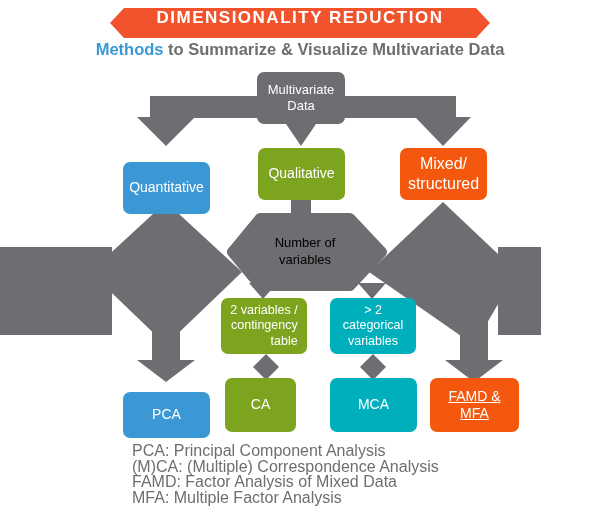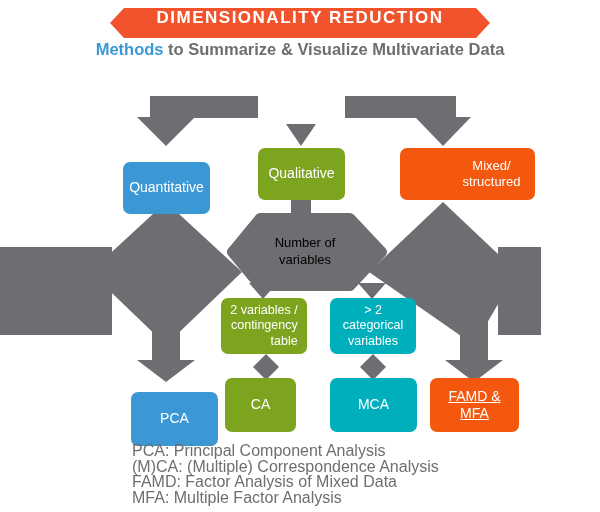--- a/index.html
+++ b/index.html
@@ -35,29 +35,29 @@
   }
   .node.gray{background:var(--gray,#6D6E71);}
   .node.blue{background:var(--blue,#3B98D4);margin-top:14px;}
   .node.green{background:var(--green,#7CA41E);}
   .node.teal{background:var(--teal,#00AFBC);}
   .node.orange{background:var(--orange,#F4570E);}
 
   #node-root{left:257px; top:72px; width:88px; height:52px; font-size:13px;}
   #node-quantitative{left:123px; top:148px; width:87px; height:52px; font-size:14px;}
   #node-qualitative{left:258px; top:148px; width:87px; height:52px; font-size:14px;}
-  #node-mixed{left:400px; top:148px; width:87px; height:52px; font-size:13px;padding-left:48px;}
+  #node-mixed{left:400px; top:148px; width:87px; height:52px; font-size:16px;}
   #decision-label{
     position:absolute; left:240px; top:222px; width:130px; height:60px;
     display:flex; align-items:center; justify-content:center; text-align:center;
     white-space:pre-line; color:#000000; font-size:13px; line-height:1.3;
   }
   #node-sub-ca{left:221px; top:298px; width:86px; height:56px; font-size:12.5px;text-align:right;}
   #node-sub-mca{left:330px; top:298px; width:86px; height:56px; font-size:12.5px;}
-  #node-pca{left:131px; top:378px; width:87px; height:54px; font-size:14px;}
+  #node-pca{left:123px; top:378px; width:87px; height:46px; font-size:14px;}
   #node-ca{left:225px; top:378px; width:71px; height:54px; font-size:14px;}
   #node-mca{left:330px; top:378px; width:87px; height:54px; font-size:14px;}
   #node-famd{left:430px; top:378px; width:89px; height:54px; font-size:14px;text-decoration:underline;}
 
   .legend{
     position:absolute; left:132px; top:443px; color:var(--gray,#6D6E71);
     font-size:16px; line-height:15.5px;
   }
 </style>
 </head>
@@ -97,20 +97,22 @@
   </svg>
 
   <div class="ribbon">
     <span>DIMENSIONALITY REDUCTION</span>
   </div>
 
   <div class="subtitle">
     <span class="hl">Methods</span><span> to Summarize &amp; Visualize Multivariate Data</span>
   </div>
 
+  <div class="node gray" id="node-root">Multivariate
+Data</div>
   <div class="node blue" id="node-quantitative">Quantitative</div>
   <div class="node green" id="node-qualitative">Qualitative</div>
   <div class="node orange" id="node-mixed">Mixed/
 structured</div>
 
   <div id="decision-label">Number of
 variables</div>
 
   <div class="node green" id="node-sub-ca">2 variables /
 contingency

